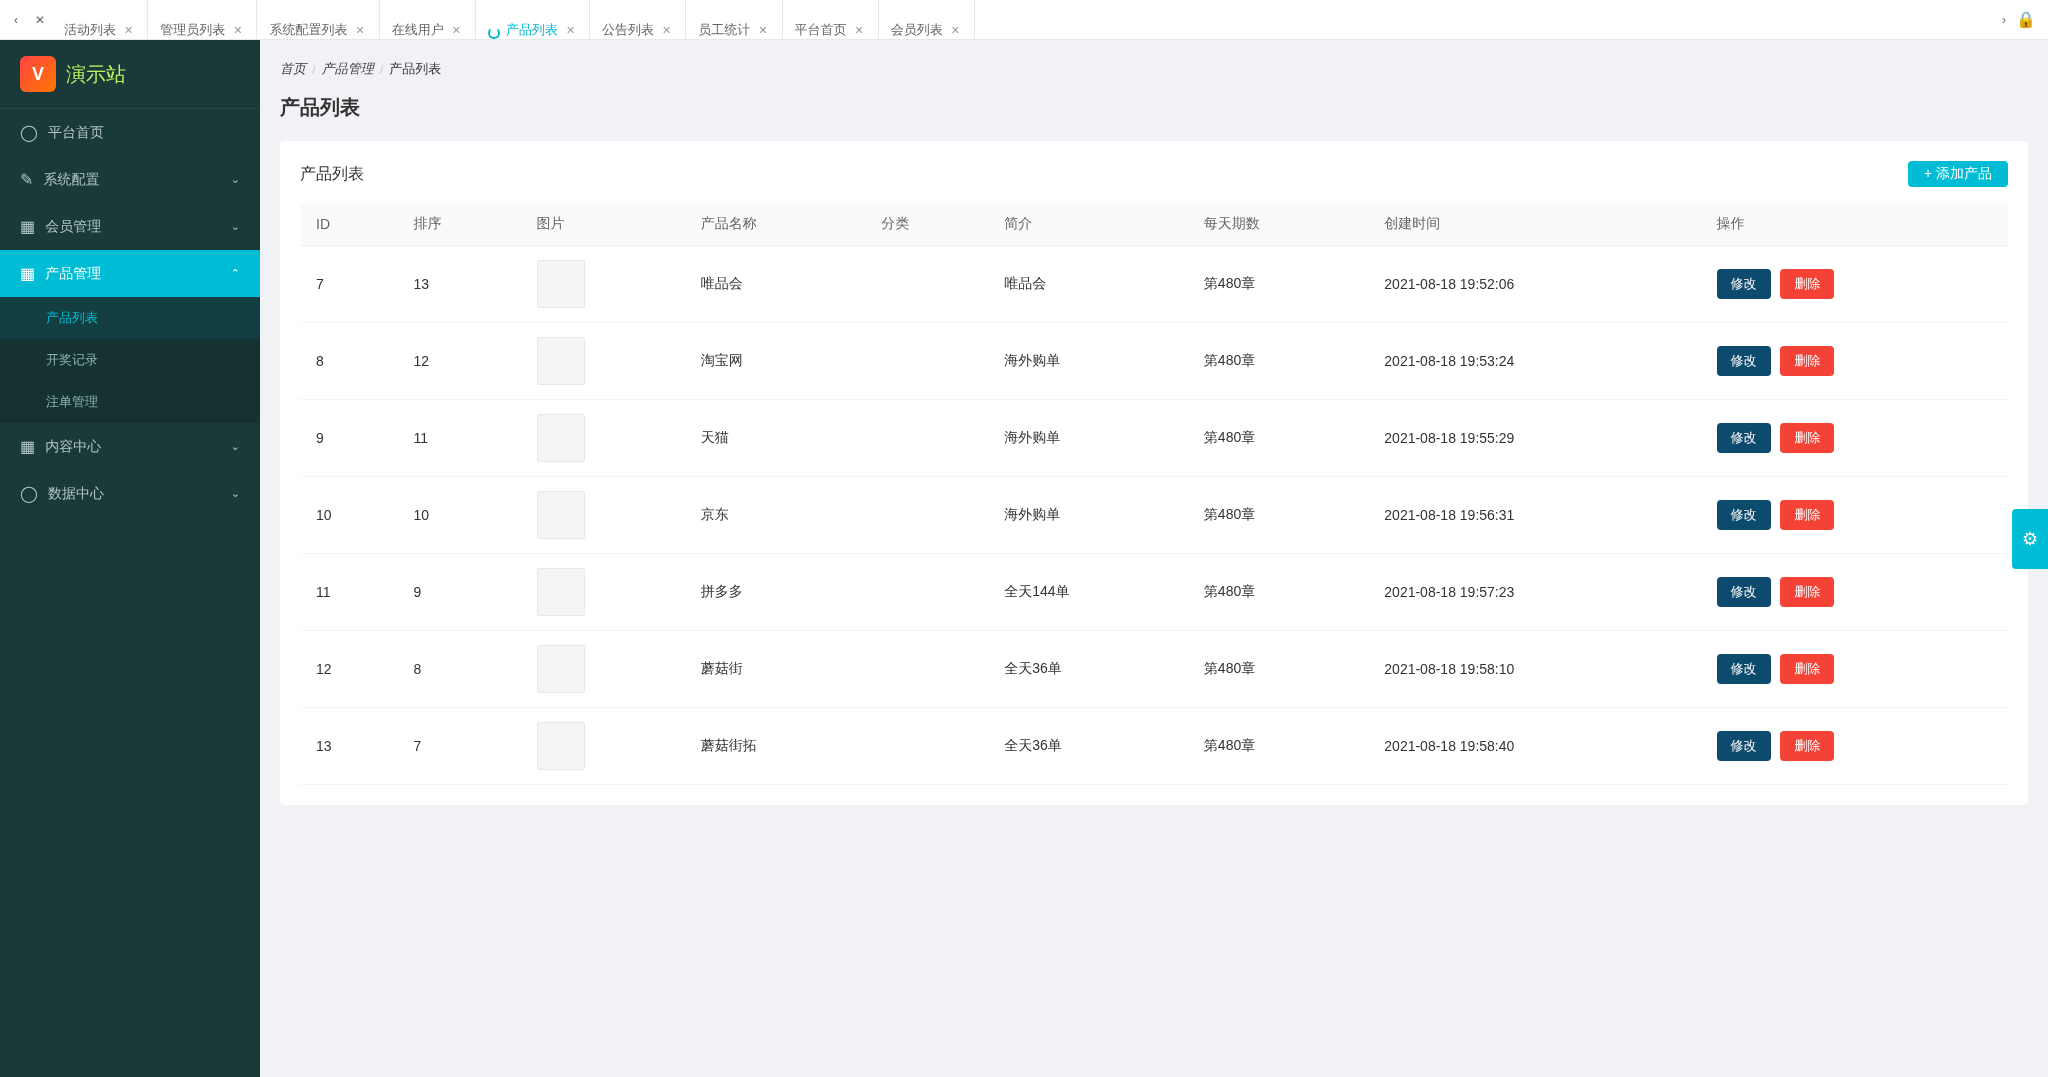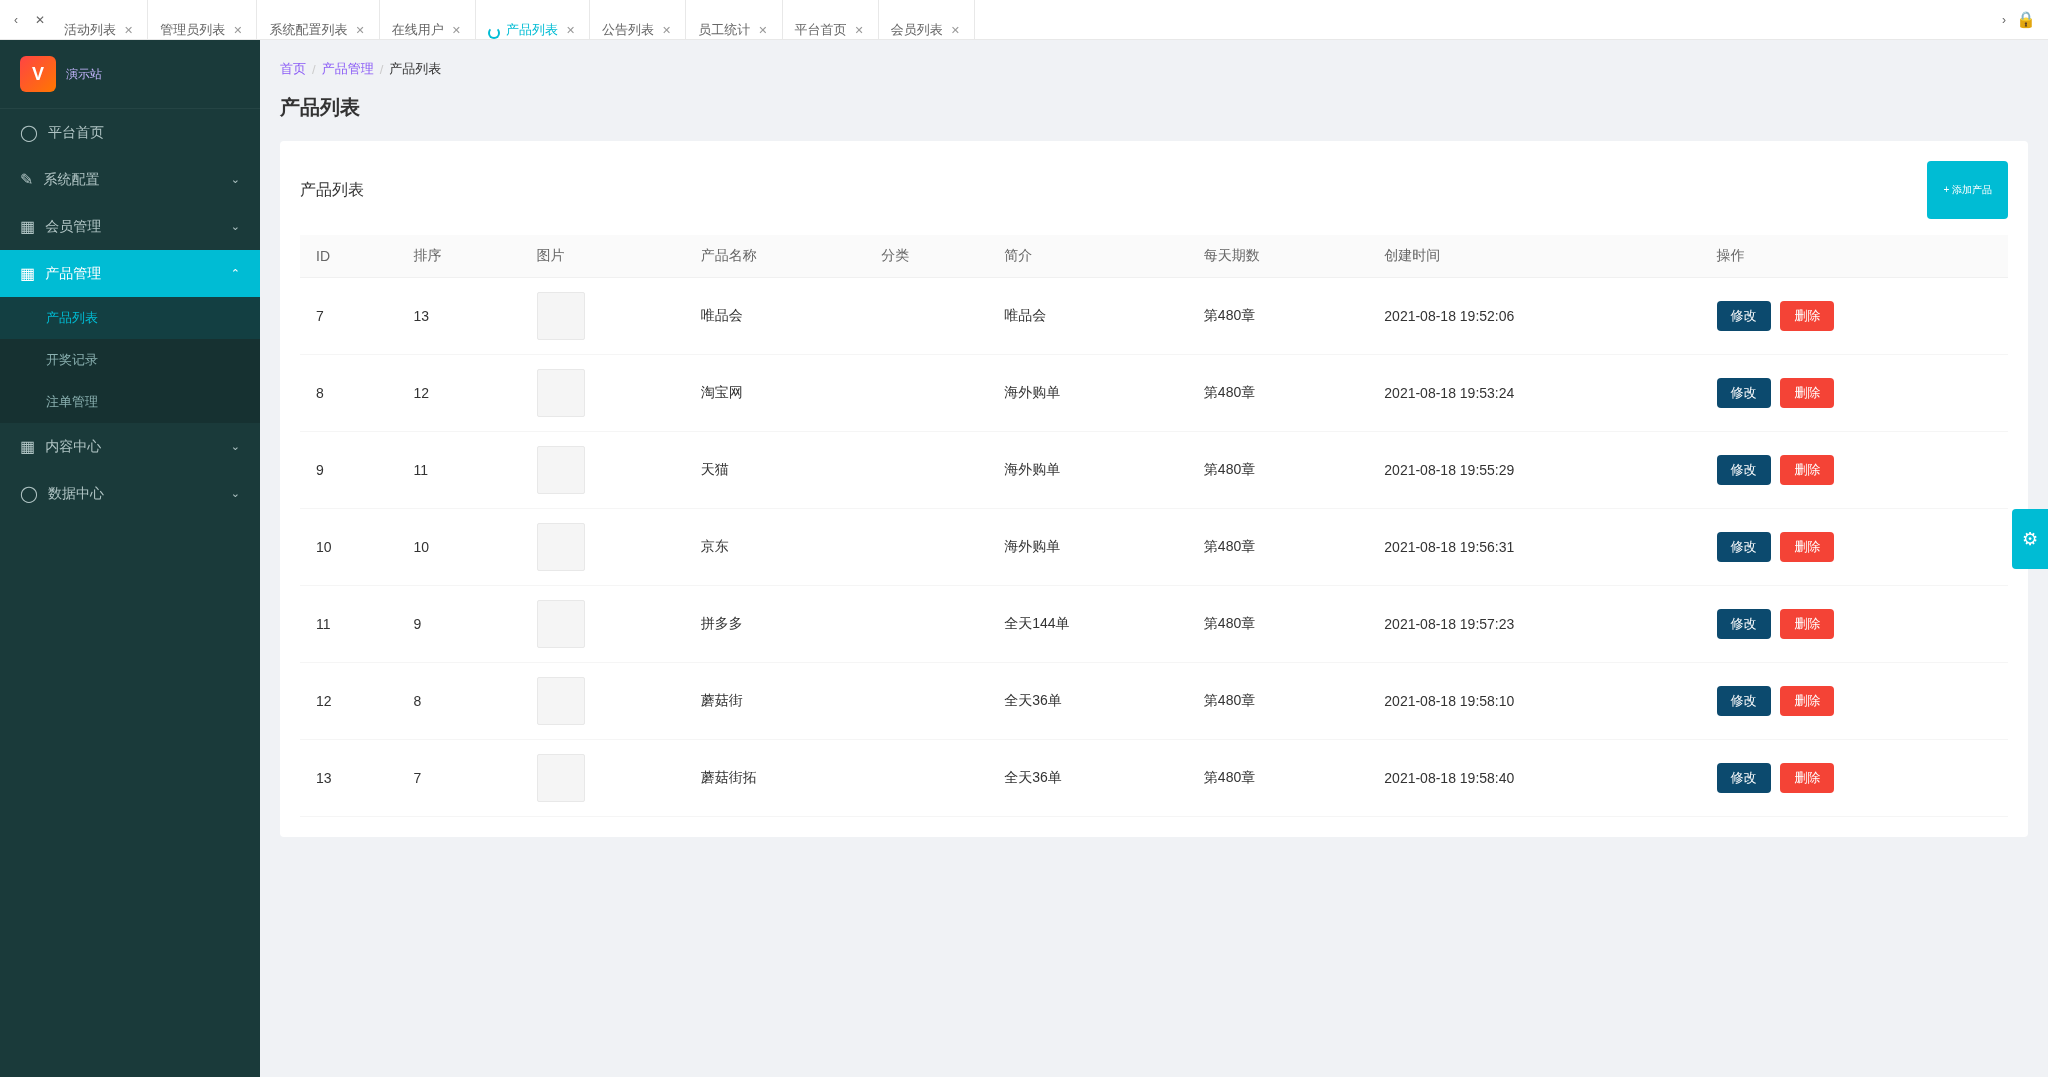--- a/index.html
+++ b/index.html
@@ -50,21 +50,21 @@
     }
     .sidebar-logo {
       display: flex; align-items: center; gap: 10px; padding: 16px 20px;
       border-bottom: 1px solid rgba(255,255,255,0.05);
     }
     .logo-v {
       width: 36px; height: 36px; background: linear-gradient(135deg, #ff4444, #ff7700);
       border-radius: 6px; display: flex; align-items: center; justify-content: center;
       color: white; font-weight: bold; font-size: 18px; flex-shrink: 0;
     }
-    .logo-text { color: #c4b5fd; font-size: 12px; font-weight: 500; }
+    .logo-text { color: #bef264; font-size: 20px; font-weight: 500; }
 
     .sidebar-menu { flex: 1; }
     .menu-item {
       display: flex; align-items: center; padding: 14px 20px; cursor: pointer;
       color: #b0c4c4; font-size: 14px; gap: 10px; transition: background 0.2s;
     }
     .menu-item.active { background: #00bcd4; color: white; }
     .menu-item .menu-icon { font-size: 16px; flex-shrink: 0; }
     .menu-item .menu-label { flex: 1; }
     .menu-item .menu-arrow { font-size: 11px; }
@@ -74,36 +74,36 @@
       display: flex; align-items: center; padding: 12px 20px 12px 46px;
       cursor: pointer; color: #8ab0b0; font-size: 13px;
     }
     .submenu-item.active { color: #00bcd4; background: rgba(0,188,212,0.1); }
 
     
     .content-area { flex: 1; overflow-y: auto; background: #f0f2f5; padding: 20px; }
 
     
     .breadcrumb { display: flex; align-items: center; gap: 6px; color: #999; font-size: 13px; margin-bottom: 16px; }
-    .breadcrumb a { color: #8b5cf6; cursor: pointer; }
+    .breadcrumb a { color: #404040; cursor: pointer; font-style: italic; }
     .breadcrumb-sep { color: #ccc; }
     .breadcrumb-current { color: #333; }
 
     
     .page-title { font-size: 20px; font-weight: 600; color: #333; margin-bottom: 20px; }
 
     
     .card { background: #fff; border-radius: 4px; padding: 20px; }
     .card-header {
       display: flex; align-items: center; justify-content: space-between; margin-bottom: 16px;
     }
     .card-title { font-size: 16px; font-weight: 500; color: #333; }
     .btn-add {
       background: #00bcd4; color: white; border: none; border-radius: 4px;
-      padding: 22px 16px; cursor: pointer; font-size: 10px; display: flex; align-items: center; gap: 6px;
+      padding: 4px 16px; cursor: pointer; font-size: 14px; display: flex; align-items: center; gap: 6px;
     }
     .btn-gear {
       position: fixed; right: 0; top: 50%; transform: translateY(-50%);
       background: #00bcd4; color: white; border: none; border-radius: 4px 0 0 4px;
       width: 36px; height: 60px; cursor: pointer; font-size: 18px; display: flex; align-items: center; justify-content: center;
     }
 
     
     .table-wrapper { overflow-x: auto; }
     table { width: 100%; border-collapse: collapse; }

